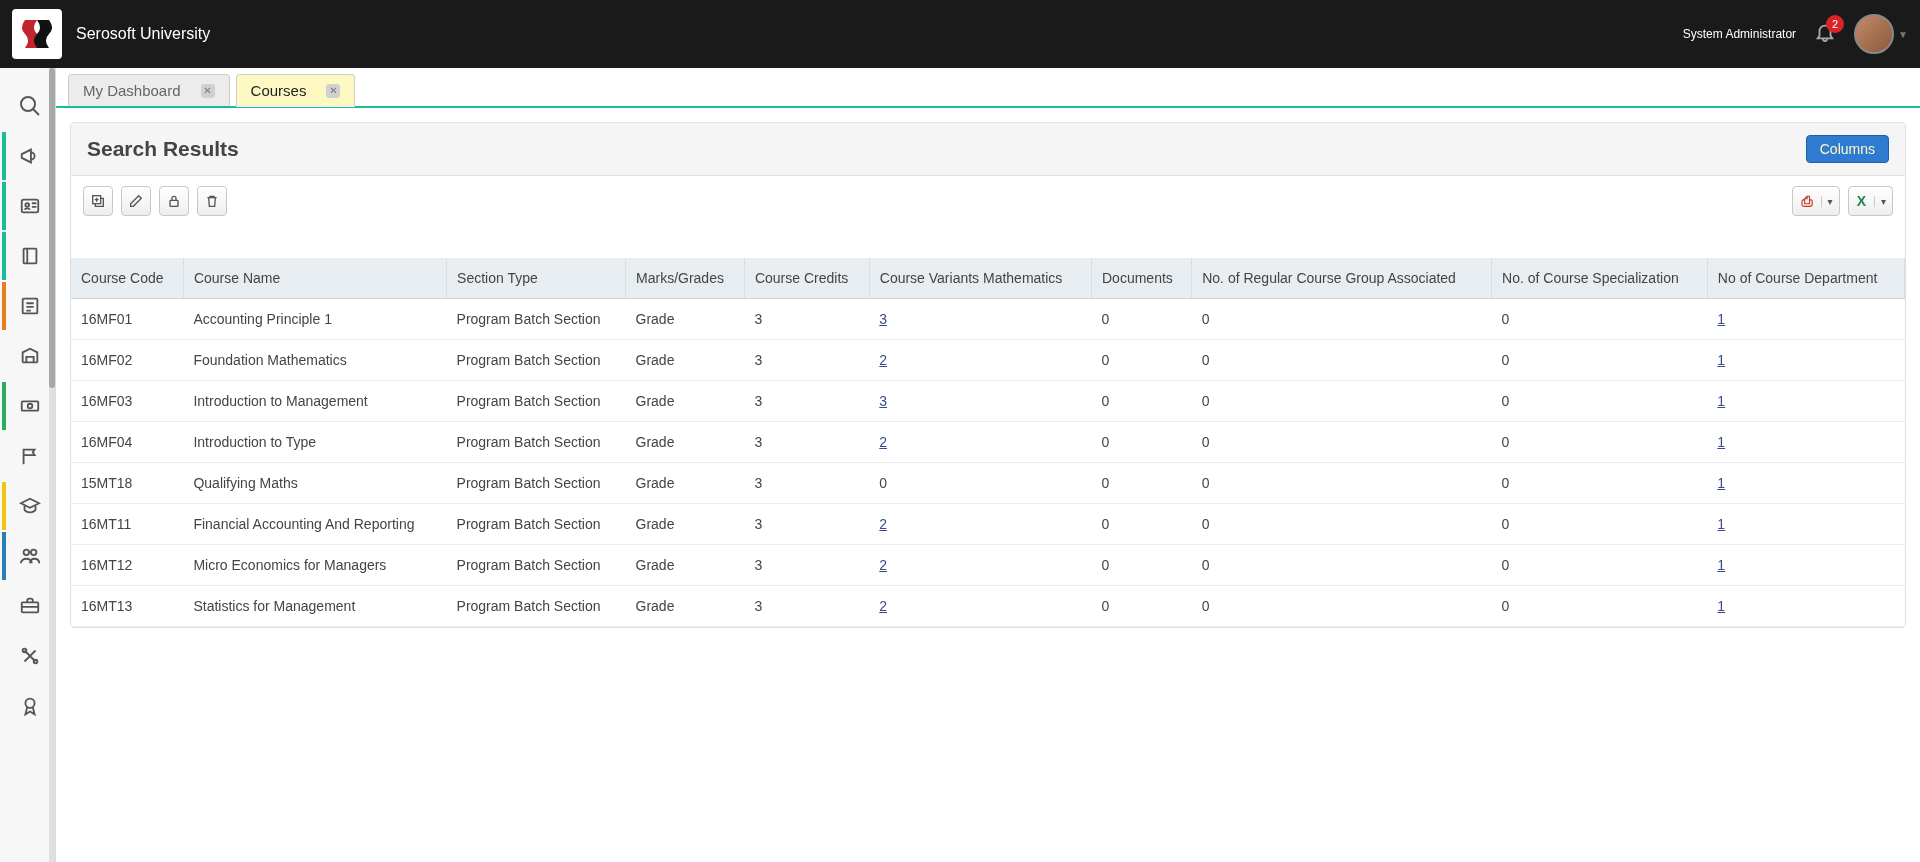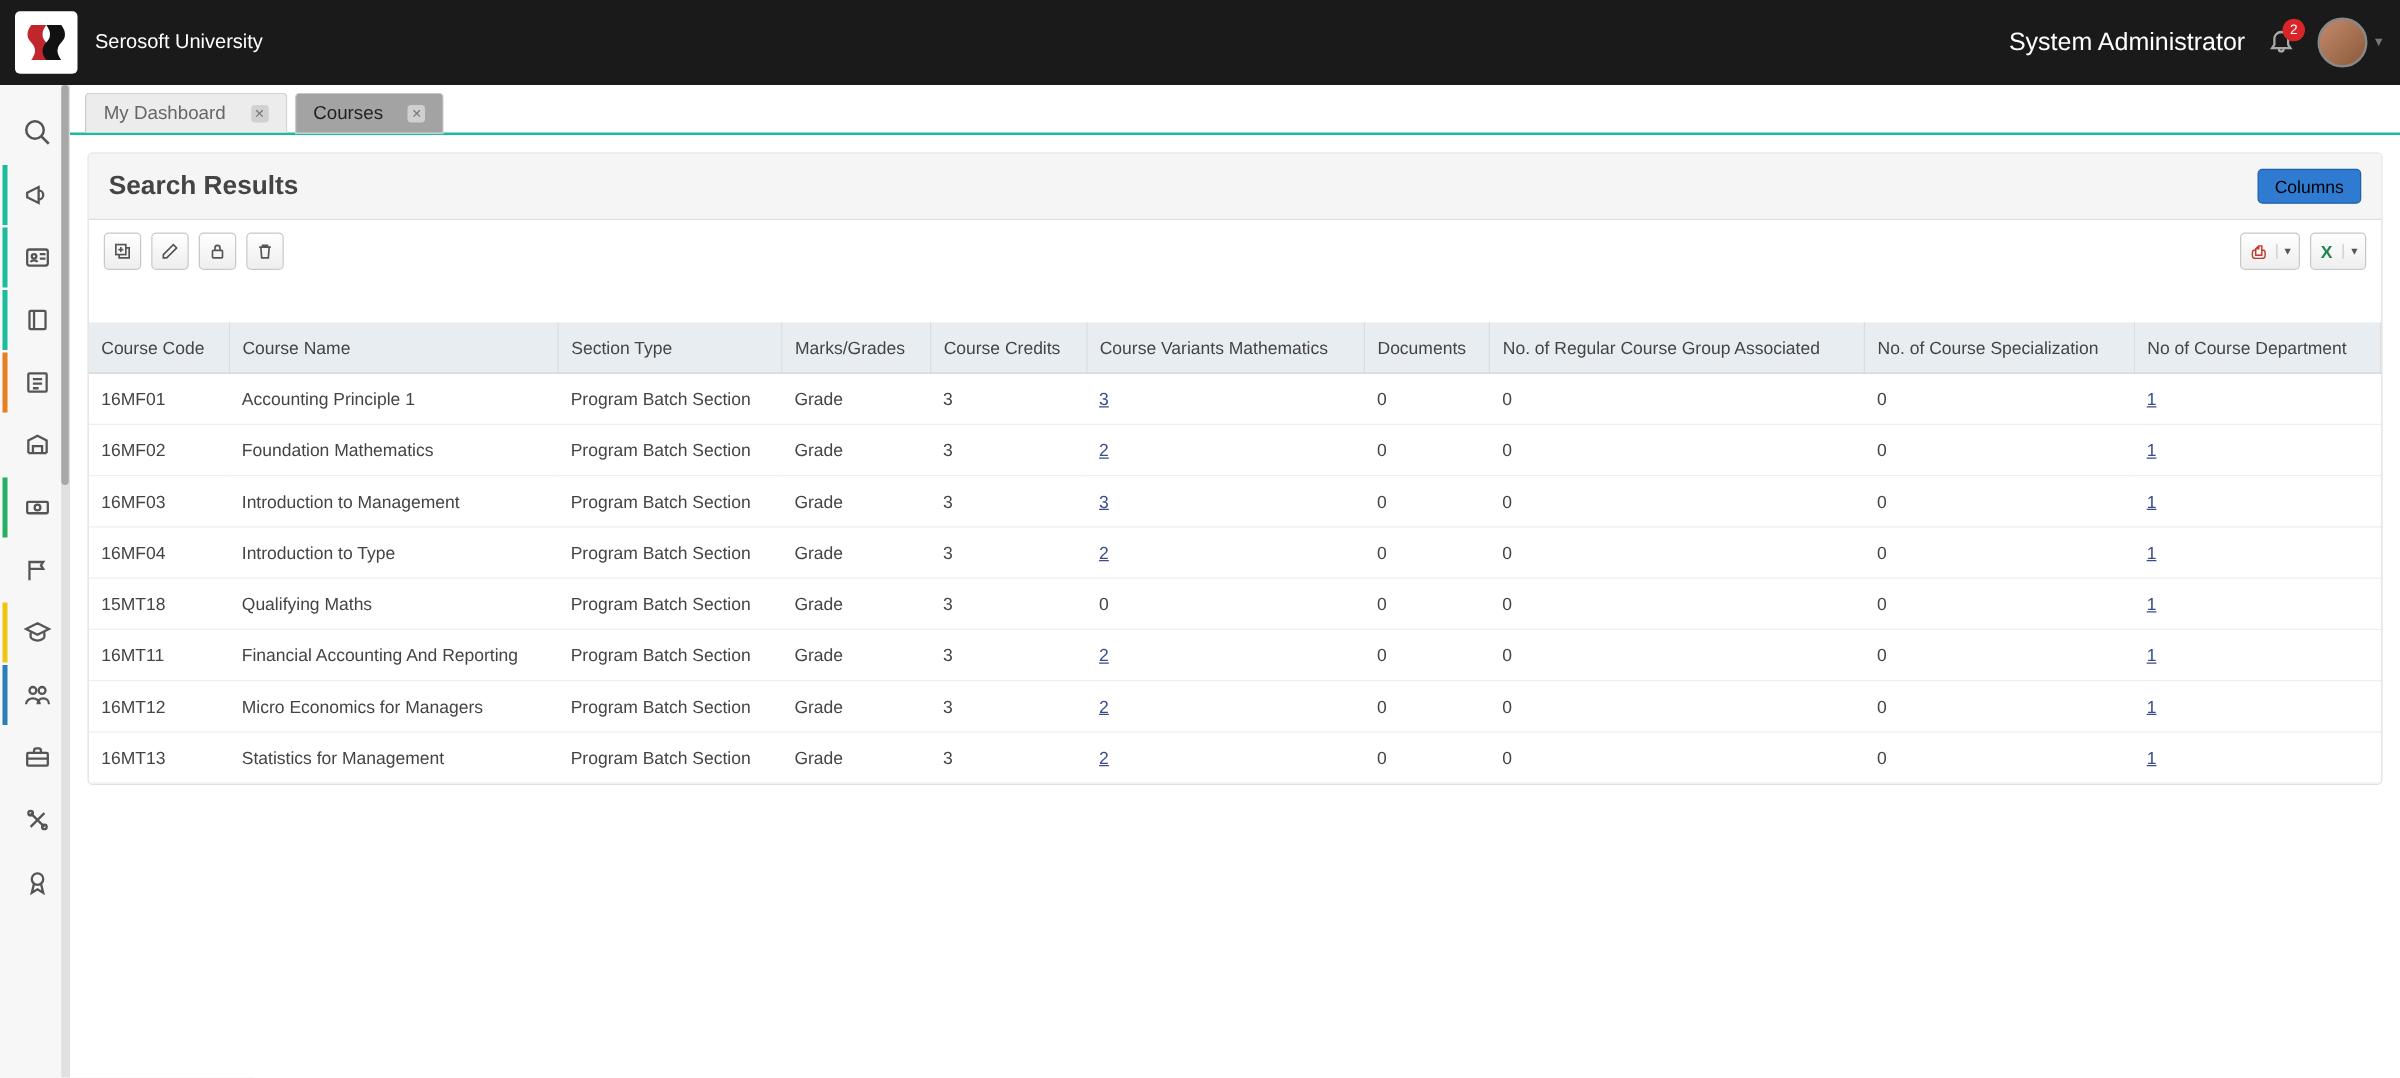--- a/index.html
+++ b/index.html
@@ -3,21 +3,21 @@
 <meta charset="utf-8">
 <style>
 * { margin: 0; padding: 0; box-sizing: border-box; }
 body { font-family: "Helvetica Neue", Arial, sans-serif; background: #f0f0f0; height: 862px; width: 1920px; overflow: hidden; }
 
 .header { background: #1a1a1a; height: 68px; display: flex; align-items: center; padding: 0 12px; color: #fff; }
 .logo { width: 50px; height: 50px; background: #fff; border-radius: 4px; display: flex; align-items: center; justify-content: center; margin-right: 14px; }
 .logo svg { width: 40px; height: 40px; }
 .brand { font-size: 16px; font-weight: 400; flex: 1; }
 .header-right { display: flex; align-items: center; gap: 18px; }
-.user-role { font-size: 20px; }
+.user-role { font-size: 12px; }
 .bell-wrap { position: relative; }
 .badge { position: absolute; top: -6px; right: -8px; background: #d9252a; color: #fff; border-radius: 50%; width: 18px; height: 18px; font-size: 11px; display: flex; align-items: center; justify-content: center; }
 .avatar { width: 40px; height: 40px; border-radius: 50%; background: linear-gradient(135deg,#c48a6a,#8a5a3a); border: 2px solid #888; }
 .caret { margin-left: 4px; color: #777; font-size: 10px; }
 
 .layout { display: flex; height: calc(862px - 68px); }
 
 .sidebar { width: 56px; background: #f7f7f7; border-right: 1px solid #ddd; display: flex; flex-direction: column; align-items: center; padding-top: 14px; gap: 2px; position: relative; }
 .side-item { width: 52px; height: 48px; display: flex; align-items: center; justify-content: center; cursor: pointer; border-left: 4px solid transparent; }
 .side-item.accent-teal   { border-left-color: #1abc9c; }
@@ -27,27 +27,27 @@
 .side-item.accent-blue   { border-left-color: #2980b9; }
 .side-item svg, .side-item .glyph { color: #555; stroke: #555; }
 
 .sidebar-scroll { position: absolute; right: 0; top: 0; bottom: 0; width: 6px; background: #e0e0e0; }
 .sidebar-thumb { position: absolute; right: 0; top: 0; width: 6px; height: 320px; background: #a8a8a8; border-radius: 3px; }
 
 .main { flex: 1; background: #fff; overflow: hidden; }
 
 .tabs { display: flex; align-items: flex-end; padding: 6px 12px 0 12px; background: #fff; border-bottom: 2px solid #1abc9c; height: 40px; }
 .tab { display: flex; align-items: center; gap: 20px; padding: 7px 14px; border: 1px solid #ccc; border-bottom: none; border-radius: 4px 4px 0 0; margin-right: 6px; font-size: 15px; cursor: pointer; background: #ececec; color: #666; }
-.tab.active { background: #a3a3a3; color: #222; position: relative; top: 1px; border-bottom: 1px solid #fff; }
+.tab.active { background: #fef9c3; color: #222; position: relative; top: 1px; border-bottom: 1px solid #fff; }
 .tab-close { width: 14px; height: 14px; border-radius: 3px; background: #d0d0d0; display:flex; align-items:center; justify-content:center; font-size:10px; color:#777; }
 
 .panel { margin: 14px; border: 1px solid #e0e0e0; border-radius: 4px; background: #fff; }
 .panel-header { display: flex; align-items: center; justify-content: space-between; padding: 12px 16px; background: #f5f5f5; border-bottom: 1px solid #e0e0e0; }
 .panel-title { font-size: 21px; font-weight: 700; color: #444; }
-.columns-btn { background: #2f7bd1; color: #000000; border: 1px solid #1e5fa8; padding: 5px 13px; border-radius: 4px; font-size: 14px; cursor: pointer; }
+.columns-btn { background: #2f7bd1; color: #fef9c3; border: 1px solid #1e5fa8; padding: 5px 13px; border-radius: 4px; font-size: 14px; cursor: pointer; }
 
 .toolbar { display: flex; align-items: center; justify-content: space-between; padding: 10px 12px; }
 .tool-group { display: flex; gap: 8px; }
 .tool-btn { width: 30px; height: 30px; border: 1px solid #c8c8c8; border-radius: 4px; background: linear-gradient(#fff,#eee); display:flex; align-items:center; justify-content:center; cursor:pointer; color:#555; font-size:15px; }
 .export-btn { display:flex; align-items:center; border:1px solid #c8c8c8; border-radius:4px; background:linear-gradient(#fff,#eee); cursor:pointer; height:30px; }
 .export-btn .ic { padding: 0 8px; font-weight:bold; font-size:14px; }
 .export-btn .ic.pdf { color:#c0392b; }
 .export-btn .ic.xls { color:#1e874b; }
 .export-btn .dd { border-left:1px solid #ccc; padding:0 6px; font-size:10px; color:#555; }
 

